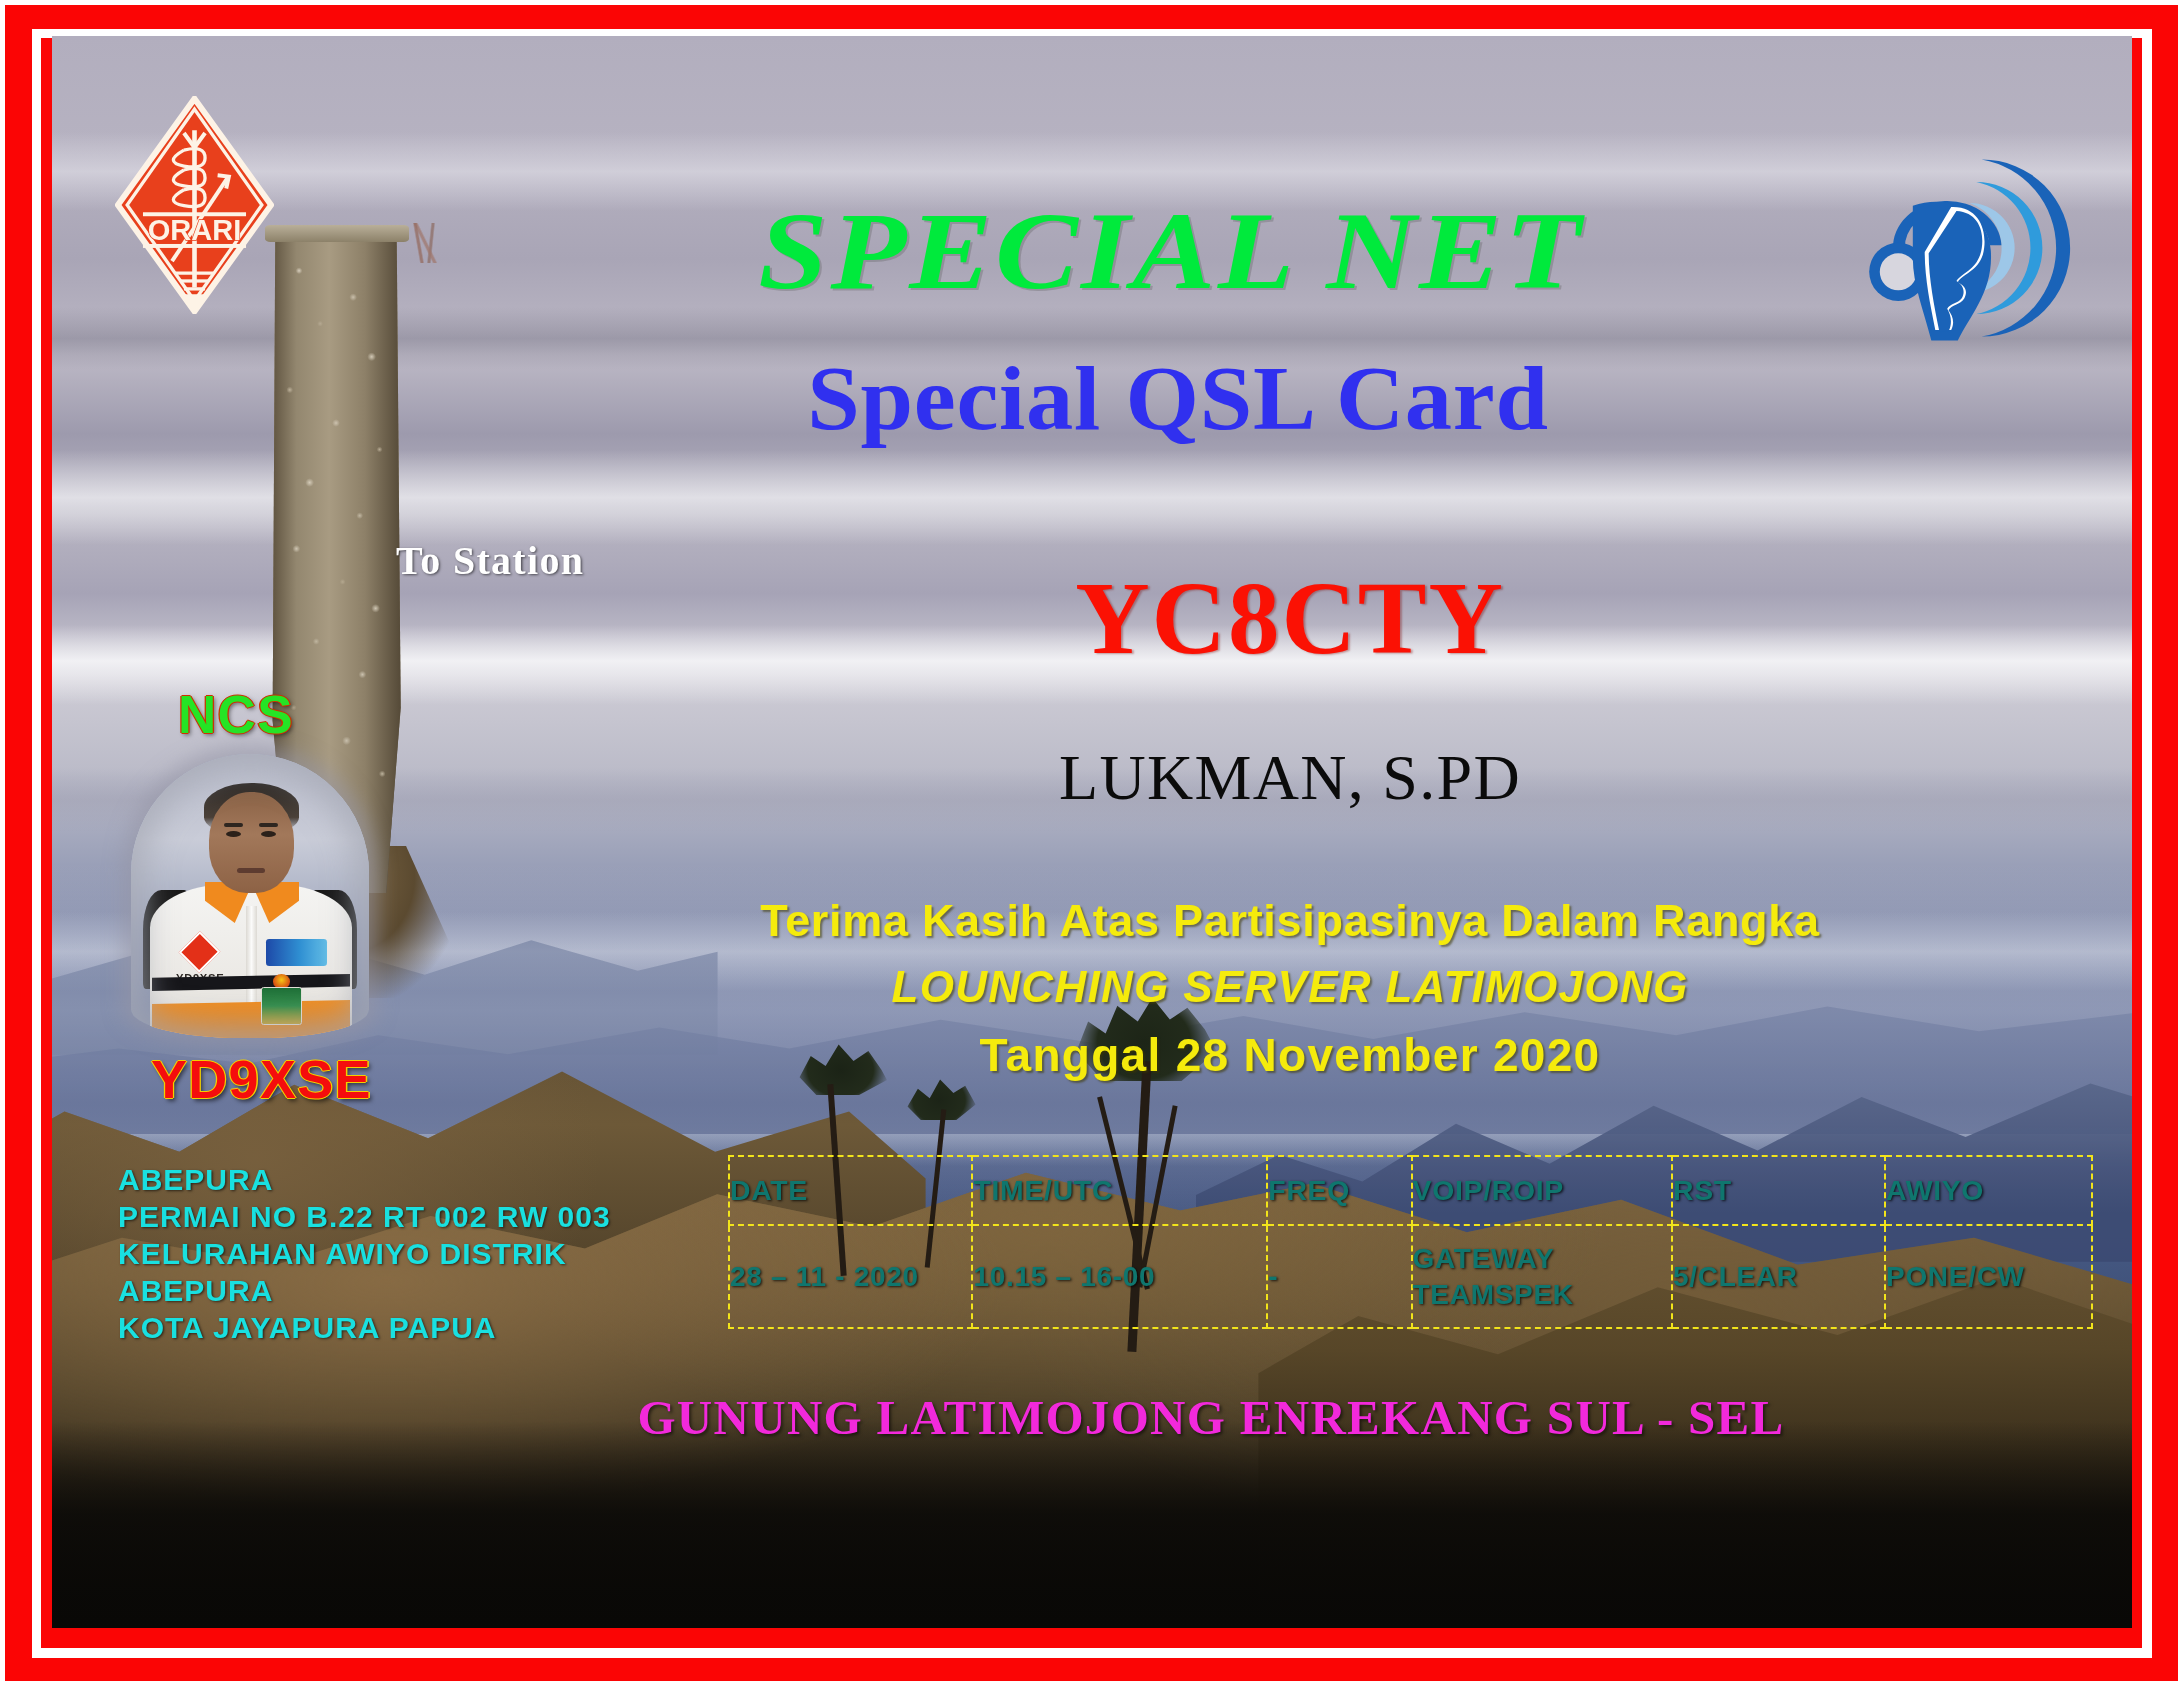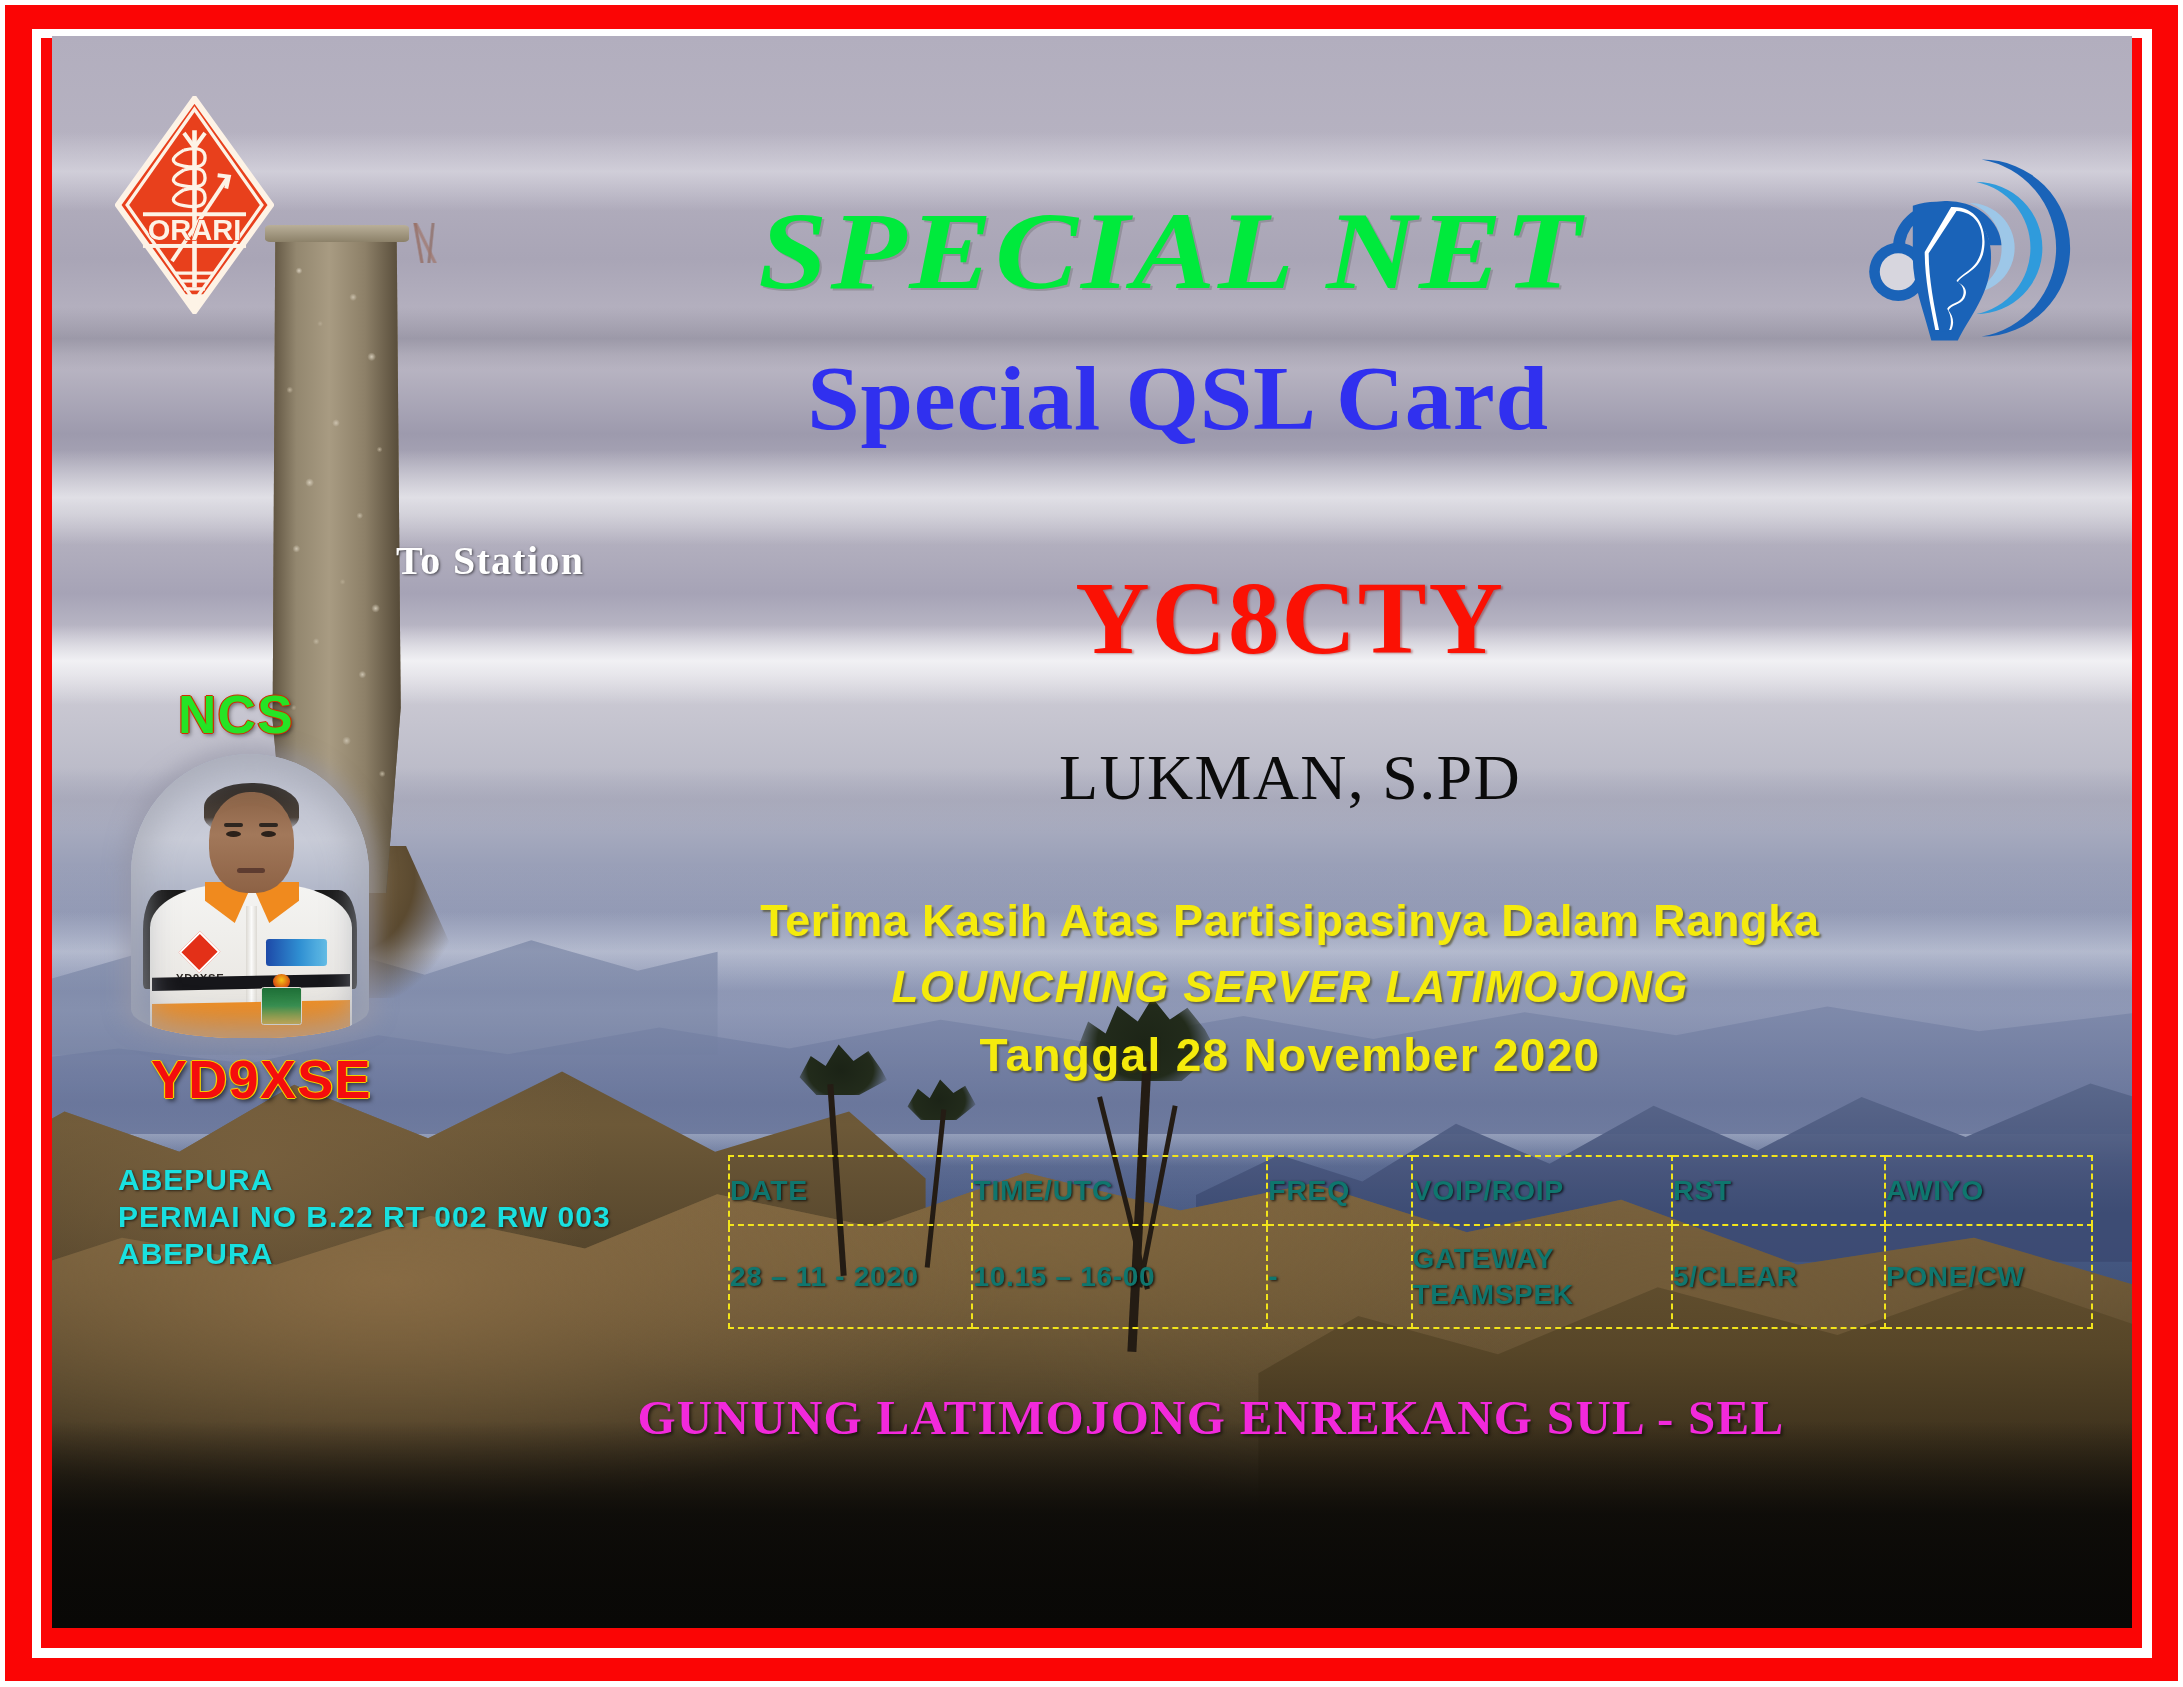--- a/index.html
+++ b/index.html
@@ -527,21 +527,23 @@
       <div class="ph-eye r"></div>
       <div class="ph-mouth"></div>
       <div class="ph-vignette"></div>
     </div>
 
     <div class="ov" id="yd9xse-label">YD9XSE</div>
 
     <div class="ov" id="address-block">
       <div>ABEPURA</div>
       <div>PERMAI NO B.22 RT 002 RW 003</div>
+      <div>KELURAHAN AWIYO DISTRIK</div>
       <div>ABEPURA</div>
+      <div>KOTA JAYAPURA PAPUA</div>
     </div>
 
     <table id="qso-table">
       <thead>
         <tr>
           <th class="col-date">DATE</th>
           <th class="col-time">TIME/UTC</th>
           <th class="col-freq">FREQ</th>
           <th class="col-voip">VOIP/ROIP</th>
           <th class="col-rst">RST</th>

